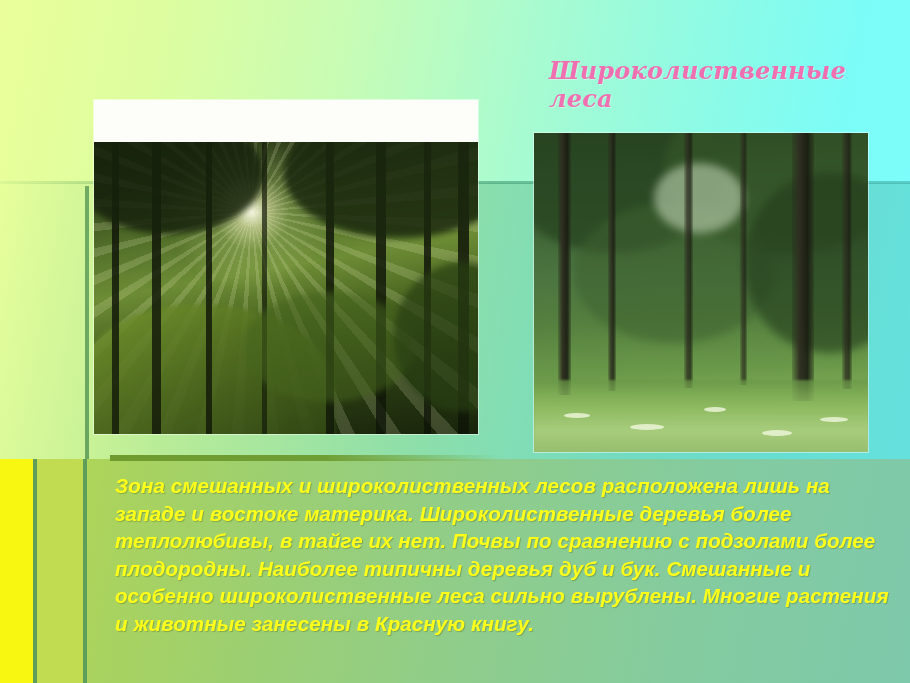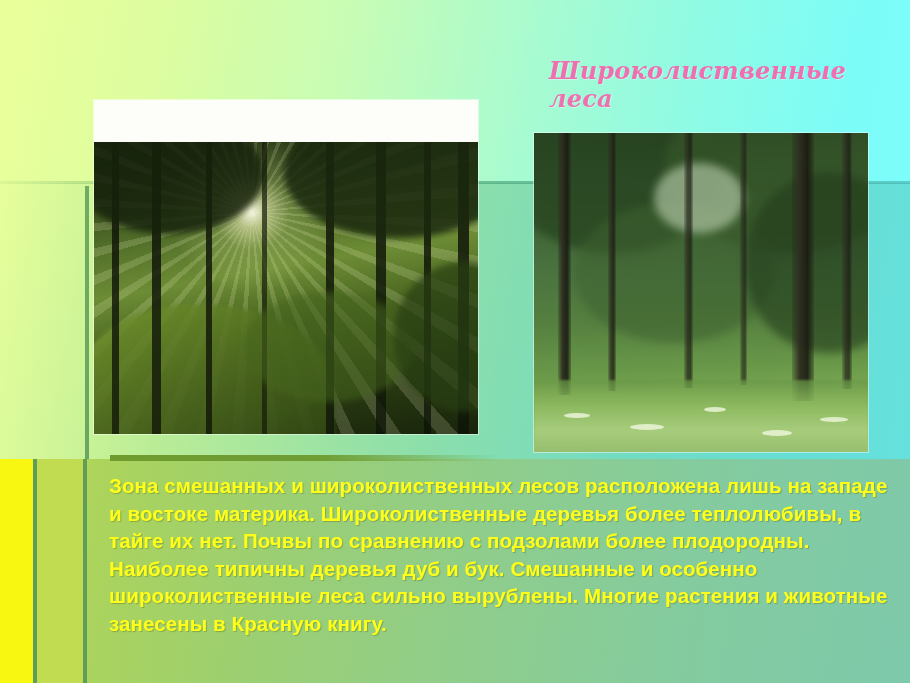--- a/index.html
+++ b/index.html
@@ -275,25 +275,26 @@
   }
   .photo-right .meadow-speck {
     position: absolute;
     background: rgba(235,245,215,0.85);
     border-radius: 50%;
   }
 
   
   .body-text {
     position: absolute;
-    left: 109px;
+    left: 115px;
     top: 472px;
     width: 790px;
     font-family: "Liberation Sans", sans-serif;
     font-weight: bold;
+    font-style: italic;
     font-size: 20.5px;
     line-height: 27.5px;
     color: #ffff1a;
     text-shadow: 1px 1px 1px rgba(90,120,40,0.45);
     letter-spacing: 0.1px;
   }
 </style>
 </head>
 <body>
 

